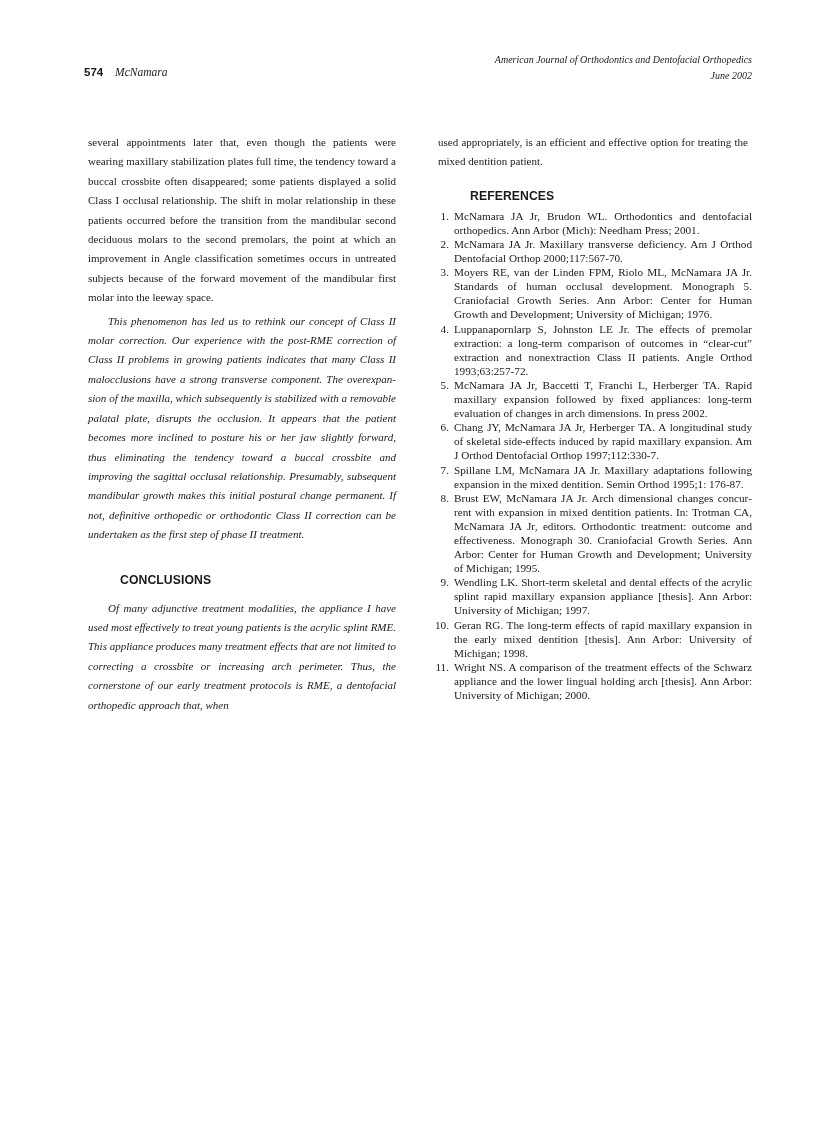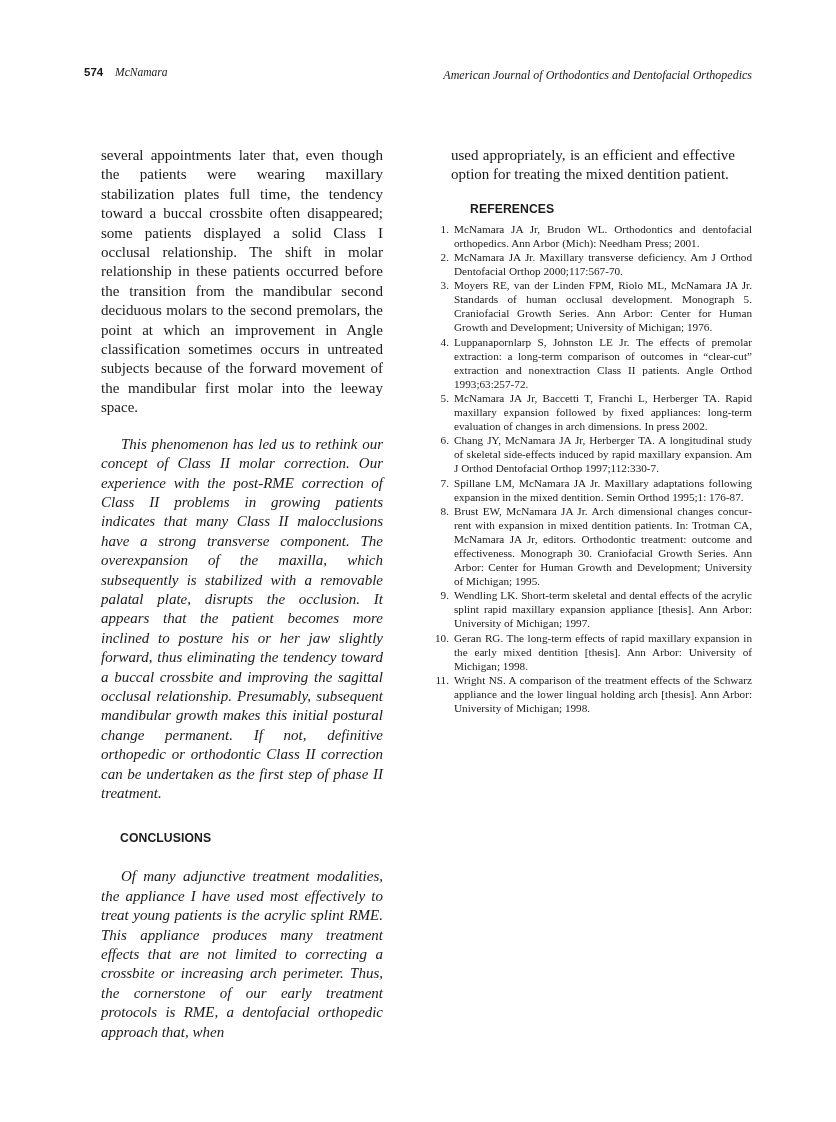--- a/index.html
+++ b/index.html
@@ -1,46 +1,47 @@
 <!DOCTYPE html>
 <html><head>
 <meta charset="utf-8">
 <style>
   html, body { margin: 0; padding: 0; background: #ffffff; }
   body { width: 836px; height: 1122px; position: relative; overflow: hidden; color: #1a1a1a; }
   .page { position: absolute; left: 0; top: 0; width: 836px; height: 964px; }
   .header-left { position: absolute; left: 84px; top: 66px; font-family: "Liberation Serif", serif; font-size: 11.5px; }
   .header-left .pgnum { font-family: "Liberation Sans", sans-serif; font-weight: bold; font-size: 11.5px; margin-right: 9px; }
   .header-left .author { font-style: italic; }
-  .header-right { position: absolute; right: 84px; top: 68px; text-align: right; font-family: "Liberation Serif", serif; font-style: italic; font-size: 12px; line-height: 15.5px; }
+  .header-right { position: absolute; right: 84px; top: 52px; text-align: right; font-family: "Liberation Serif", serif; font-style: italic; font-size: 10px; line-height: 15.5px; }
   .col { position: absolute; top: 129px; font-family: "Liberation Serif", serif; }
   .col-left { left: 84px; width: 316px; }
   .col-right { left: 434px; width: 318px; }
-  .body-p { margin: 17px; font-size: 15px; line-height: 19.4px; text-align: justify; hyphens: manual; }
+  .body-p { margin: 4px; font-size: 11px; line-height: 19.4px; text-align: justify; hyphens: manual; }
   .indent { text-indent: 20px; font-style: italic; }
   .section-heading { font-family: "Liberation Sans", sans-serif; font-weight: bold; font-size: 12.2px; margin: 0; letter-spacing: 0.1px; padding-left: 36px; }
-  .h-conclusions { margin-top: 28px; margin-bottom: 22px; }
+  .h-conclusions { margin-top: 28px; margin-bottom: 12px; }
   .h-references { margin-top: 17px; margin-bottom: 6px; }
   .refs { list-style: none; margin: 0; padding: 0; }
   .ref { position: relative; padding-left: 20px; font-size: 11.2px; line-height: 14.1px; text-align: justify; margin: 0 0 0 0; }
   .ref .num { position: absolute; left: 0; width: 15px; text-align: right; }
   .ref .num.wide { left: -4px; width: 19px; }
 </style>
 </head>
 <body>
 
 <div class="page">
 
   <div class="header-left">
     <span class="pgnum">574</span>
     <span class="author">McNamara</span>
   </div>
 
   <div class="header-right">
     <div>American Journal of Orthodontics and Dentofacial Orthopedics</div>
+    <div>June 2002</div>
   </div>
 
   <div class="col col-left">
     <p class="body-p">several appointments later that, even though the pa­tients were wearing maxillary stabilization plates full time, the tendency toward a buccal crossbite often disappeared; some patients displayed a solid Class I occlusal relationship. The shift in molar relationship in these patients occurred before the transition from the mandibular second deciduous molars to the second premolars, the point at which an improvement in Angle classification sometimes occurs in untreated subjects because of the forward movement of the mandibular first molar into the leeway space.</p>
     <p class="body-p indent">This phenomenon has led us to rethink our concept of Class II molar correction. Our experience with the post-RME correction of Class II problems in growing patients indicates that many Class II malocclusions have a strong transverse component. The overexpan­sion of the maxilla, which subsequently is stabilized with a removable palatal plate, disrupts the occlusion. It appears that the patient becomes more inclined to posture his or her jaw slightly forward, thus eliminating the tendency toward a buccal crossbite and improving the sagittal occlusal relationship. Presumably, subse­quent mandibular growth makes this initial postural change permanent. If not, definitive orthopedic or orthodontic Class II correction can be undertaken as the first step of phase II treatment.</p>
     <h2 class="section-heading h-conclusions">CONCLUSIONS</h2>
     <p class="body-p indent">Of many adjunctive treatment modalities, the appli­ance I have used most effectively to treat young patients is the acrylic splint RME. This appliance produces many treatment effects that are not limited to correcting a crossbite or increasing arch perimeter. Thus, the cornerstone of our early treatment protocols is RME, a dentofacial orthopedic approach that, when</p>
   </div>
 
   <div class="col col-right">
@@ -50,17 +51,17 @@
       <li class="ref"><span class="num">1.</span><span>McNamara JA Jr, Brudon WL. Orthodontics and dentofacial orthopedics. Ann Arbor (Mich): Needham Press; 2001.</span></li>
       <li class="ref"><span class="num">2.</span><span>McNamara JA Jr. Maxillary transverse deficiency. Am J Orthod Dentofacial Orthop 2000;117:567-70.</span></li>
       <li class="ref"><span class="num">3.</span><span>Moyers RE, van der Linden FPM, Riolo ML, McNamara JA Jr. Standards of human occlusal development. Monograph 5. Craniofacial Growth Series. Ann Arbor: Center for Human Growth and Development; University of Michigan; 1976.</span></li>
       <li class="ref"><span class="num">4.</span><span>Luppanapornlarp S, Johnston LE Jr. The effects of premolar extraction: a long-term comparison of outcomes in “clear-cut” extraction and nonextraction Class II patients. Angle Orthod 1993;63:257-72.</span></li>
       <li class="ref"><span class="num">5.</span><span>McNamara JA Jr, Baccetti T, Franchi L, Herberger TA. Rapid maxillary expansion followed by fixed appliances: long-term evaluation of changes in arch dimensions. In press 2002.</span></li>
       <li class="ref"><span class="num">6.</span><span>Chang JY, McNamara JA Jr, Herberger TA. A longitudinal study of skeletal side-effects induced by rapid maxillary expansion. Am J Orthod Dentofacial Orthop 1997;112:330-7.</span></li>
       <li class="ref"><span class="num">7.</span><span>Spillane LM, McNamara JA Jr. Maxillary adaptations follow­ing expansion in the mixed dentition. Semin Orthod 1995;1: 176-87.</span></li>
       <li class="ref"><span class="num">8.</span><span>Brust EW, McNamara JA Jr. Arch dimensional changes concur­rent with expansion in mixed dentition patients. In: Trotman CA, McNamara JA Jr, editors. Orthodontic treatment: outcome and effectiveness. Monograph 30. Craniofacial Growth Series. Ann Arbor: Center for Human Growth and Development; University of Michigan; 1995.</span></li>
       <li class="ref"><span class="num">9.</span><span>Wendling LK. Short-term skeletal and dental effects of the acrylic splint rapid maxillary expansion appliance [thesis]. Ann Arbor: University of Michigan; 1997.</span></li>
       <li class="ref"><span class="num wide">10.</span><span>Geran RG. The long-term effects of rapid maxillary expansion in the early mixed dentition [thesis]. Ann Arbor: University of Michigan; 1998.</span></li>
-      <li class="ref"><span class="num wide">11.</span><span>Wright NS. A comparison of the treatment effects of the Schwarz appliance and the lower lingual holding arch [thesis]. Ann Arbor: University of Michigan; 1998.</span></li>
+      <li class="ref"><span class="num wide">11.</span><span>Wright NS. A comparison of the treatment effects of the Schwarz appliance and the lower lingual holding arch [thesis]. Ann Arbor: University of Michigan; 2000.</span></li>
     </ol>
   </div>
 
 </div>
 
 </body></html>

